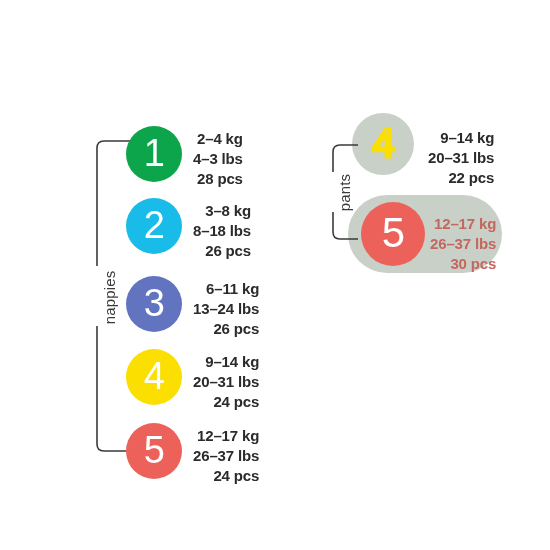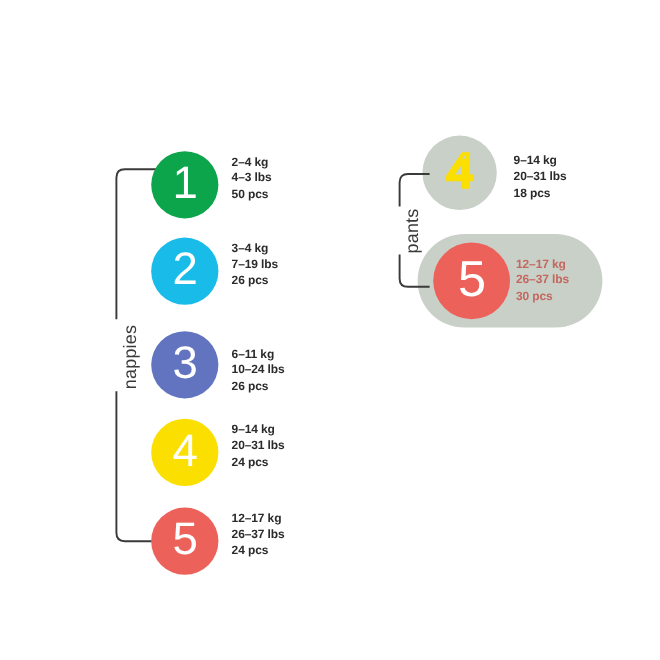--- a/index.html
+++ b/index.html
@@ -66,25 +66,26 @@
     height: 64px;
   }
   .pants-circle-5 .numeral {
     font-size: 42px;
     color: #ffffff;
   }
 
   
   .info-block {
     position: absolute;
-    font-size: 10px;
+    font-size: 15px;
     line-height: 1.33;
     font-weight: 700;
     letter-spacing: -0.01em;
     white-space: nowrap;
+    text-align: right;
   }
   .info-block .line { display: block; }
   .info-dark { color: #2b2b2b; }
   .info-muted-red { color: #C4675E; }
 
   
   .pill-highlight {
     position: absolute;
     border-radius: 999px;
   }
@@ -143,38 +144,38 @@
   </svg>
 
   <div class="group-label" style="left:294px; top:184px; width:100px;">pants</div>
 
   <div class="size-circle nappy-circle" style="left:126px; top:126px; background:#0DA54B;">
     <span class="numeral">1</span>
   </div>
   <div class="info-block info-dark" style="left:193px; top:129px;">
     <span class="line">2–4 kg</span>
     <span class="line">4–3 lbs</span>
-    <span class="line">50 pcs</span>
+    <span class="line">28 pcs</span>
   </div>
 
   <div class="size-circle nappy-circle" style="left:126px; top:198px; background:#19BCE8;">
     <span class="numeral">2</span>
   </div>
   <div class="info-block info-dark" style="left:193px; top:201px;">
-    <span class="line">3–4 kg</span>
-    <span class="line">7–19 lbs</span>
+    <span class="line">3–8 kg</span>
+    <span class="line">8–18 lbs</span>
     <span class="line">26 pcs</span>
   </div>
 
   <div class="size-circle nappy-circle" style="left:126px; top:276px; background:#6274C0;">
     <span class="numeral">3</span>
   </div>
-  <div class="info-block info-dark" style="left:193px; top:289px;">
+  <div class="info-block info-dark" style="left:193px; top:279px;">
     <span class="line">6–11 kg</span>
-    <span class="line">10–24 lbs</span>
+    <span class="line">13–24 lbs</span>
     <span class="line">26 pcs</span>
   </div>
 
   <div class="size-circle nappy-circle" style="left:126px; top:349px; background:#FADF00;">
     <span class="numeral">4</span>
   </div>
   <div class="info-block info-dark" style="left:193px; top:352px;">
     <span class="line">9–14 kg</span>
     <span class="line">20–31 lbs</span>
     <span class="line">24 pcs</span>
@@ -188,21 +189,21 @@
     <span class="line">26–37 lbs</span>
     <span class="line">24 pcs</span>
   </div>
 
   <div class="size-circle pants-circle-4" style="left:352px; top:113px; background:transparent;">
     <span class="numeral">4</span>
   </div>
   <div class="info-block info-dark" style="left:428px; top:128px;">
     <span class="line">9–14 kg</span>
     <span class="line">20–31 lbs</span>
-    <span class="line">18 pcs</span>
+    <span class="line">22 pcs</span>
   </div>
 
   <div class="size-circle pants-circle-5" style="left:361px; top:202px; background:#EC625A;">
     <span class="numeral">5</span>
   </div>
   <div class="info-block info-muted-red" style="left:430px; top:214px;">
     <span class="line">12–17 kg</span>
     <span class="line">26–37 lbs</span>
     <span class="line">30 pcs</span>
   </div>

